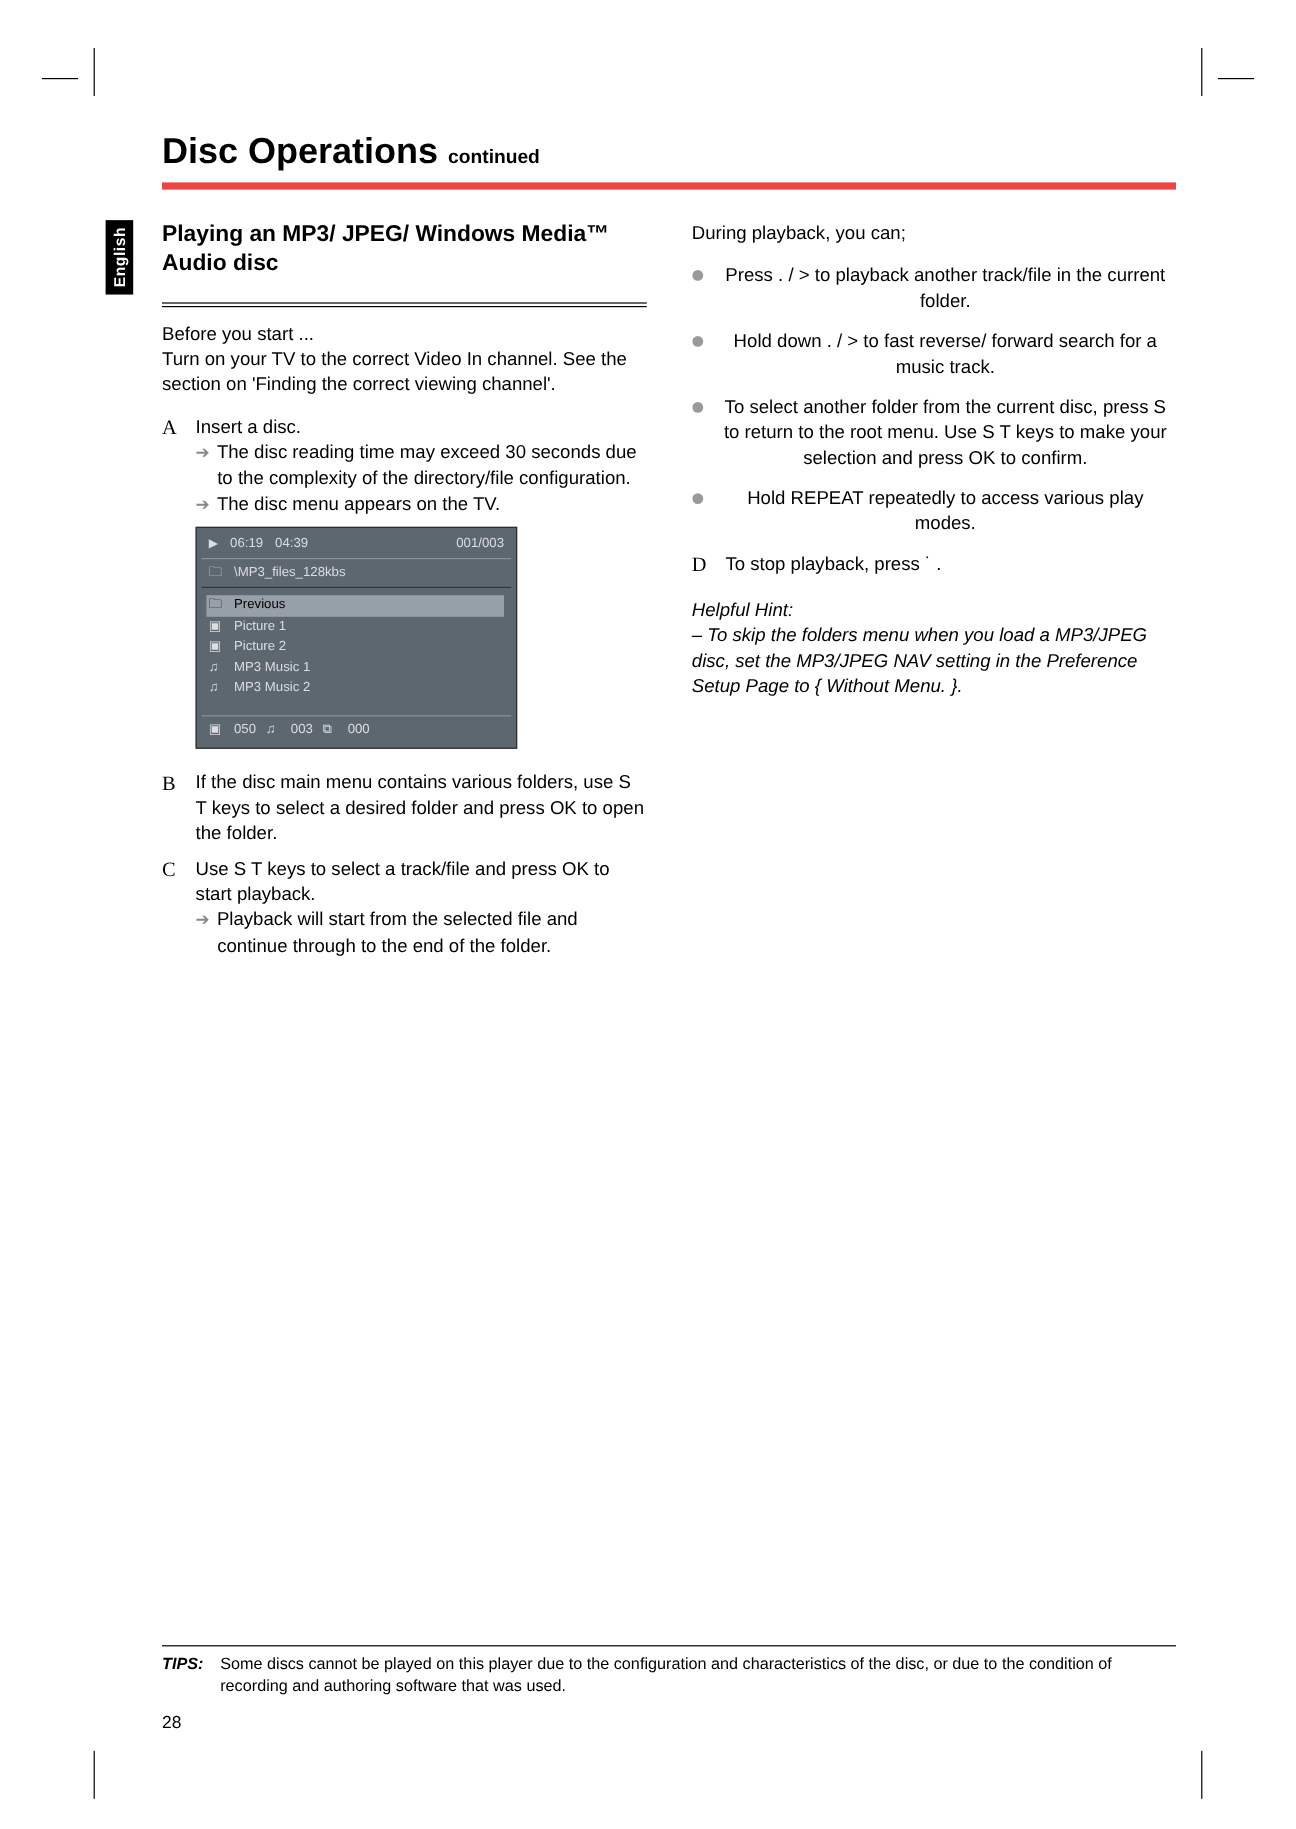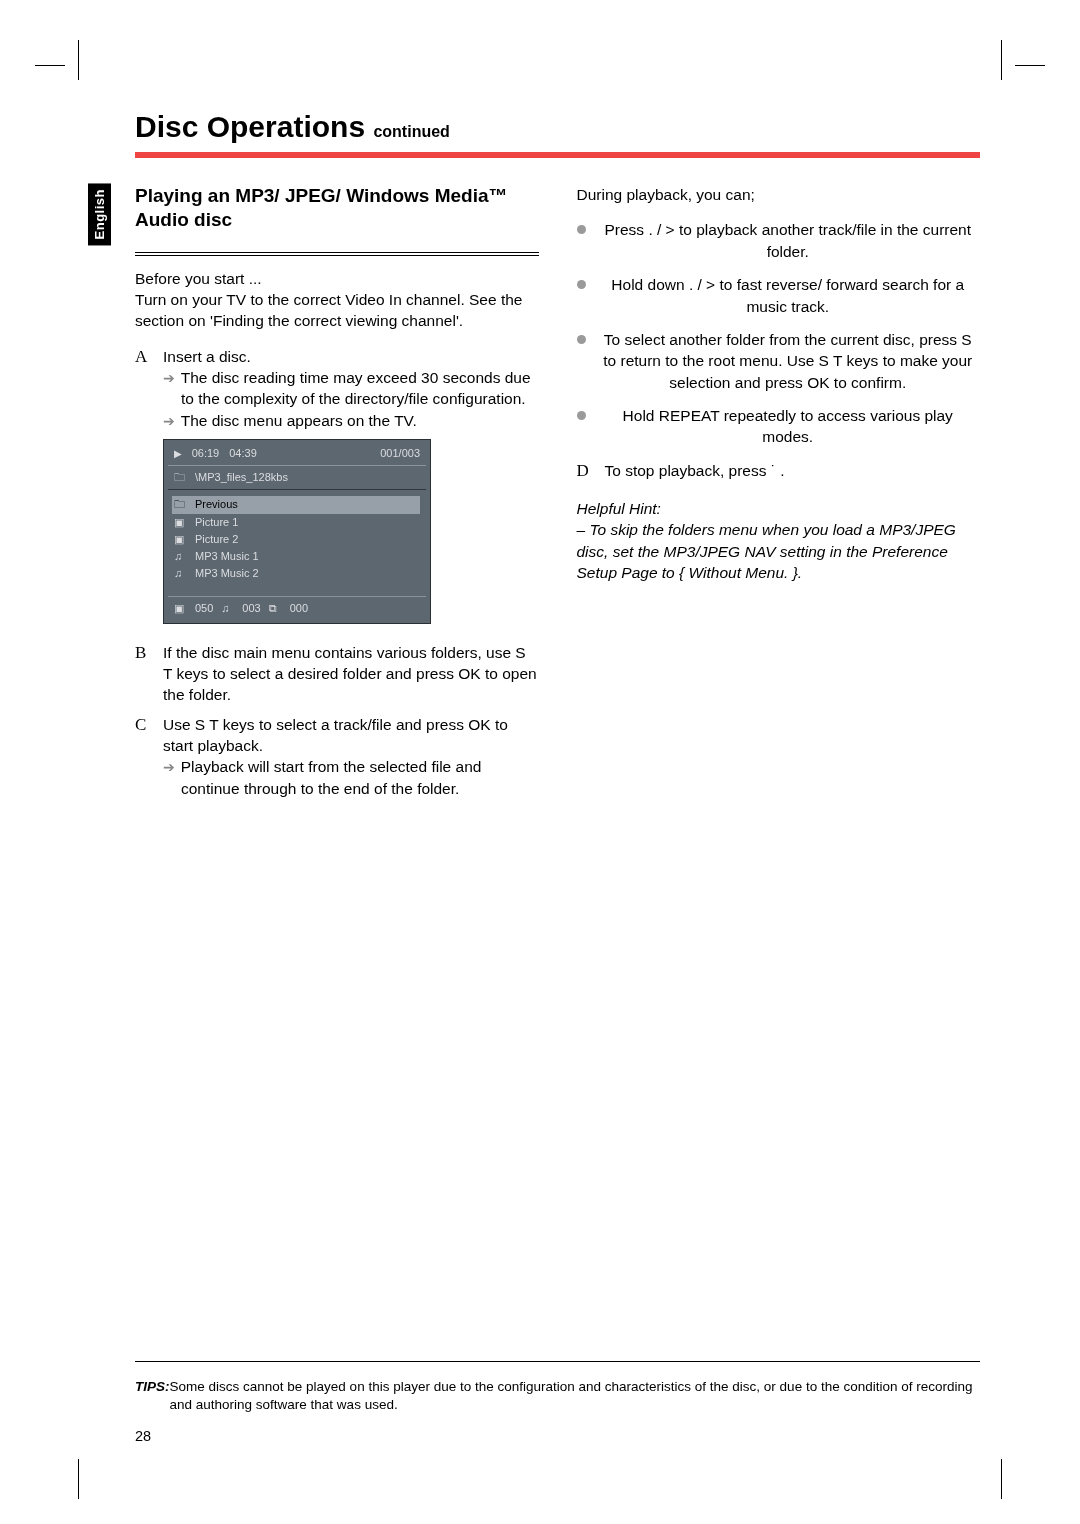--- a/index.html
+++ b/index.html
@@ -150,23 +150,24 @@
   }
   .i-play { font-size: 10px; }
   .i-folder, .i-pic, .i-music, .i-vid { width: 13px; display:inline-block; font-size: 11px; }
 
   .tips {
     position: absolute;
     bottom: 110px;
     left: 135px;
     right: 100px;
     border-top: 1px solid #000;
-    padding-top: 16px;
+    padding-top: 6px;
     font-size: 13.5px;
     display: flex;
+    gap: 14px;
     line-height: 1.35;
   }
   .tips-label { font-style: italic; font-weight: bold; }
   .page-number {
     position: absolute;
     bottom: 80px;
     left: 135px;
     font-size: 14.5px;
     margin-top: 48px;
   }

